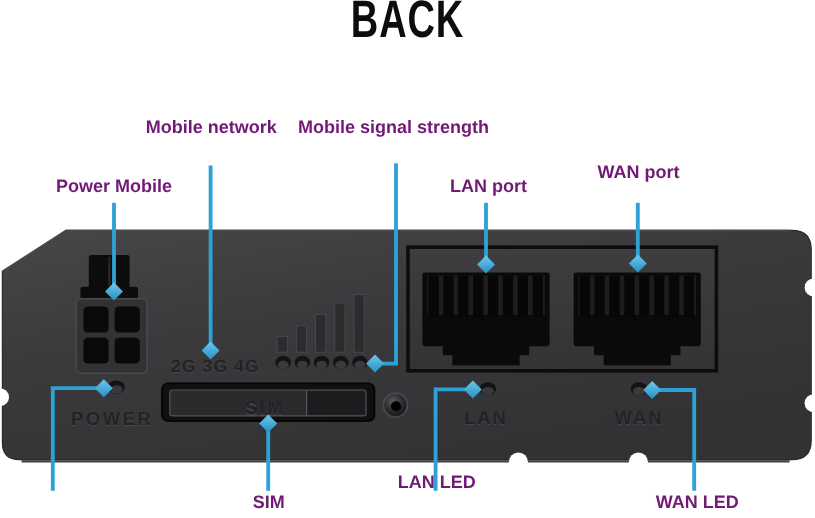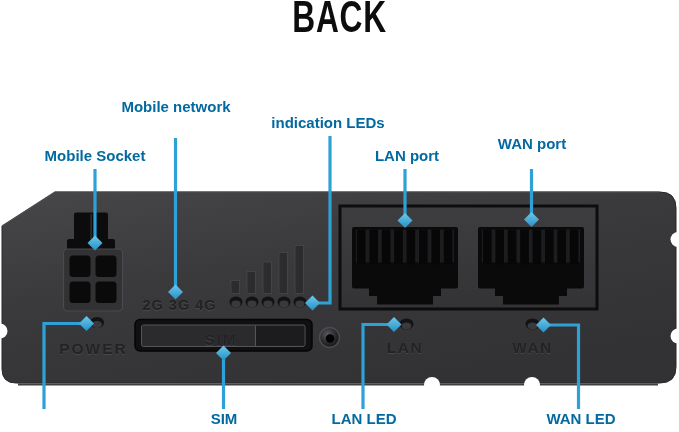--- a/index.html
+++ b/index.html
@@ -7,21 +7,21 @@
     position:relative;width:679px;height:432px;background:#ffffff;
     font-family:"Liberation Sans",sans-serif;overflow:hidden;
   }
   .title{
     position:absolute;left:0;right:0;top:-7px;text-align:center;
     font-weight:bold;font-size:44px;line-height:48px;color:#0d0d0d;
   }
   .title span{display:inline-block;transform:scaleX(.72);transform-origin:center;letter-spacing:1px;}
   .lbl{
     position:absolute;transform:translateX(-50%);
-    font-weight:bold;font-size:15px;line-height:16px;color:#0369a1;
+    font-weight:bold;font-size:15px;line-height:16px;color:#701a75;
     text-align:center;white-space:nowrap;
   }
   svg{position:absolute;left:0;top:0;}
   .emboss{fill:#232326;font-weight:bold;font-family:"Liberation Sans",sans-serif;}
   .emboss-lite{fill:#55555a;opacity:.55;font-weight:bold;font-family:"Liberation Sans",sans-serif;}
   .lead{stroke:#2ea2d6;stroke-width:3.2;fill:none;}
 </style>
 </head>
 <body>
 
@@ -210,31 +210,30 @@
         <rect x="-5.3" y="-5.3" width="10.6" height="10.6" fill="url(#diag)"></rect>
       </g>
     <g transform="translate(394,324.5) rotate(45)">
         <rect x="-5.3" y="-5.3" width="10.6" height="10.6" fill="url(#diag)"></rect>
       </g>
     <g transform="translate(543.5,325) rotate(45)">
         <rect x="-5.3" y="-5.3" width="10.6" height="10.6" fill="url(#diag)"></rect>
       </g>
   </svg>
 
-  <div class="lbl" style="left:95px;top:148px">Mobile Socket</div>
+  <div class="lbl" style="left:95px;top:148px">Power Mobile</div>
 
   <div class="lbl" style="left:176px;top:99px">
     <span>Mobile network</span><br>
   </div>
 
   <div class="lbl" style="left:328px;top:99px">
-    <br>
-    <span>indication LEDs</span>
+    <span>Mobile signal strength</span><br>
   </div>
 
   <div class="lbl" style="left:407px;top:148px">LAN port</div>
   <div class="lbl" style="left:532px;top:136px">WAN port</div>
 
   <div class="lbl" style="left:224px;top:411px">SIM</div>
-  <div class="lbl" style="left:364px;top:411px">LAN LED</div>
+  <div class="lbl" style="left:364px;top:395px">LAN LED</div>
   <div class="lbl" style="left:581px;top:411px">WAN LED</div>
 
 </div>
 
 </body></html>

